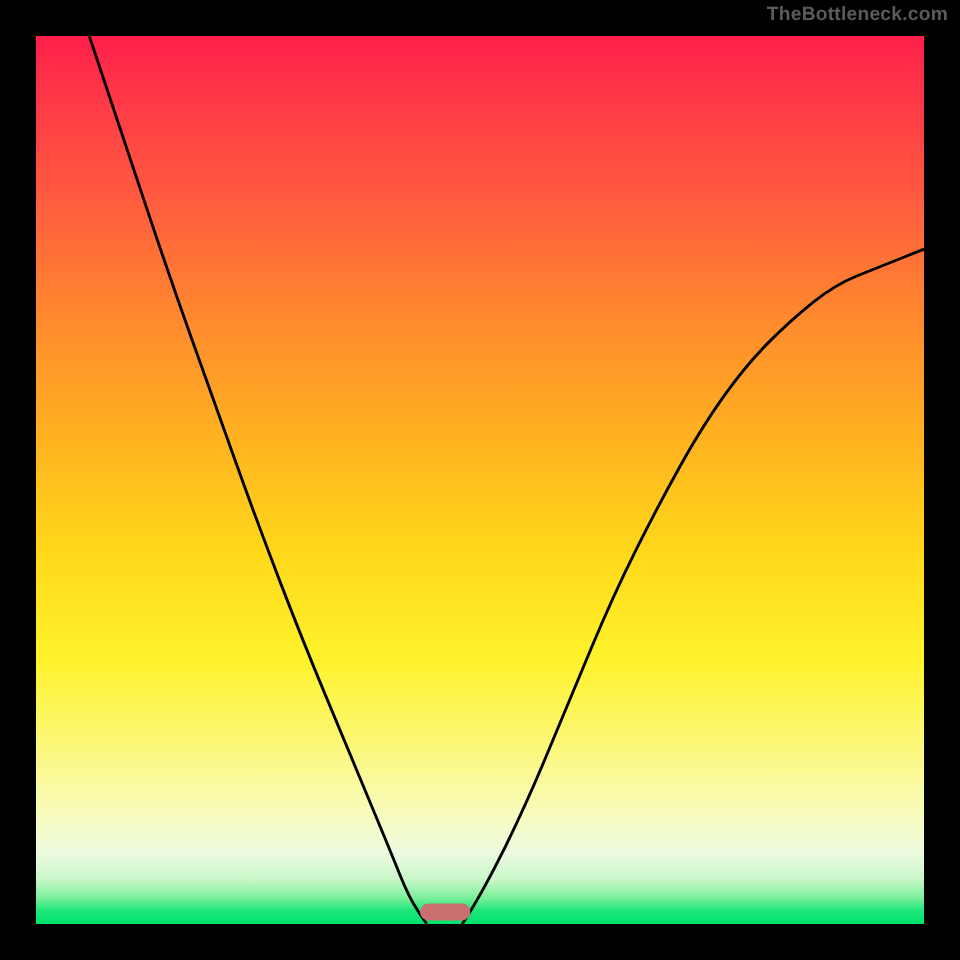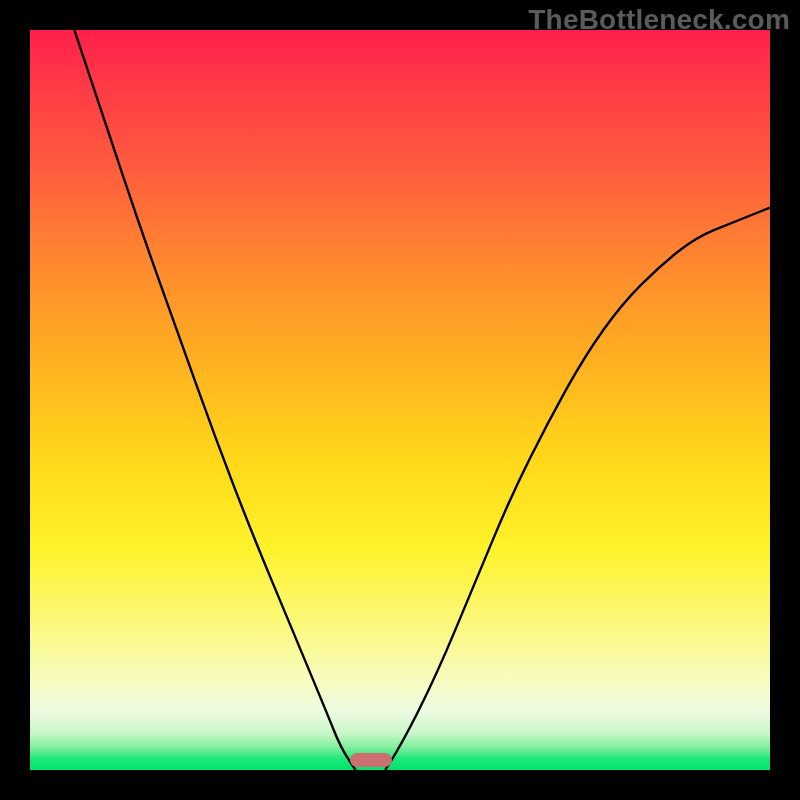--- a/index.html
+++ b/index.html
@@ -57,21 +57,21 @@
     width: 42px;
     height: 14px;
     border-radius: 7px;
     background: #cc6f70;
   }
   .watermark {
     position: absolute;
     top: 4px;
     right: 10px;
     color: #5b5b5b;
-    font-size: 28px;
+    font-size: 16px;
     font-weight: 600;
     letter-spacing: 0.2px;
   }
 </style>
 </head>
 <body>
 
 <div class="watermark">TheBottleneck.com</div>
 
 <div class="frame">

